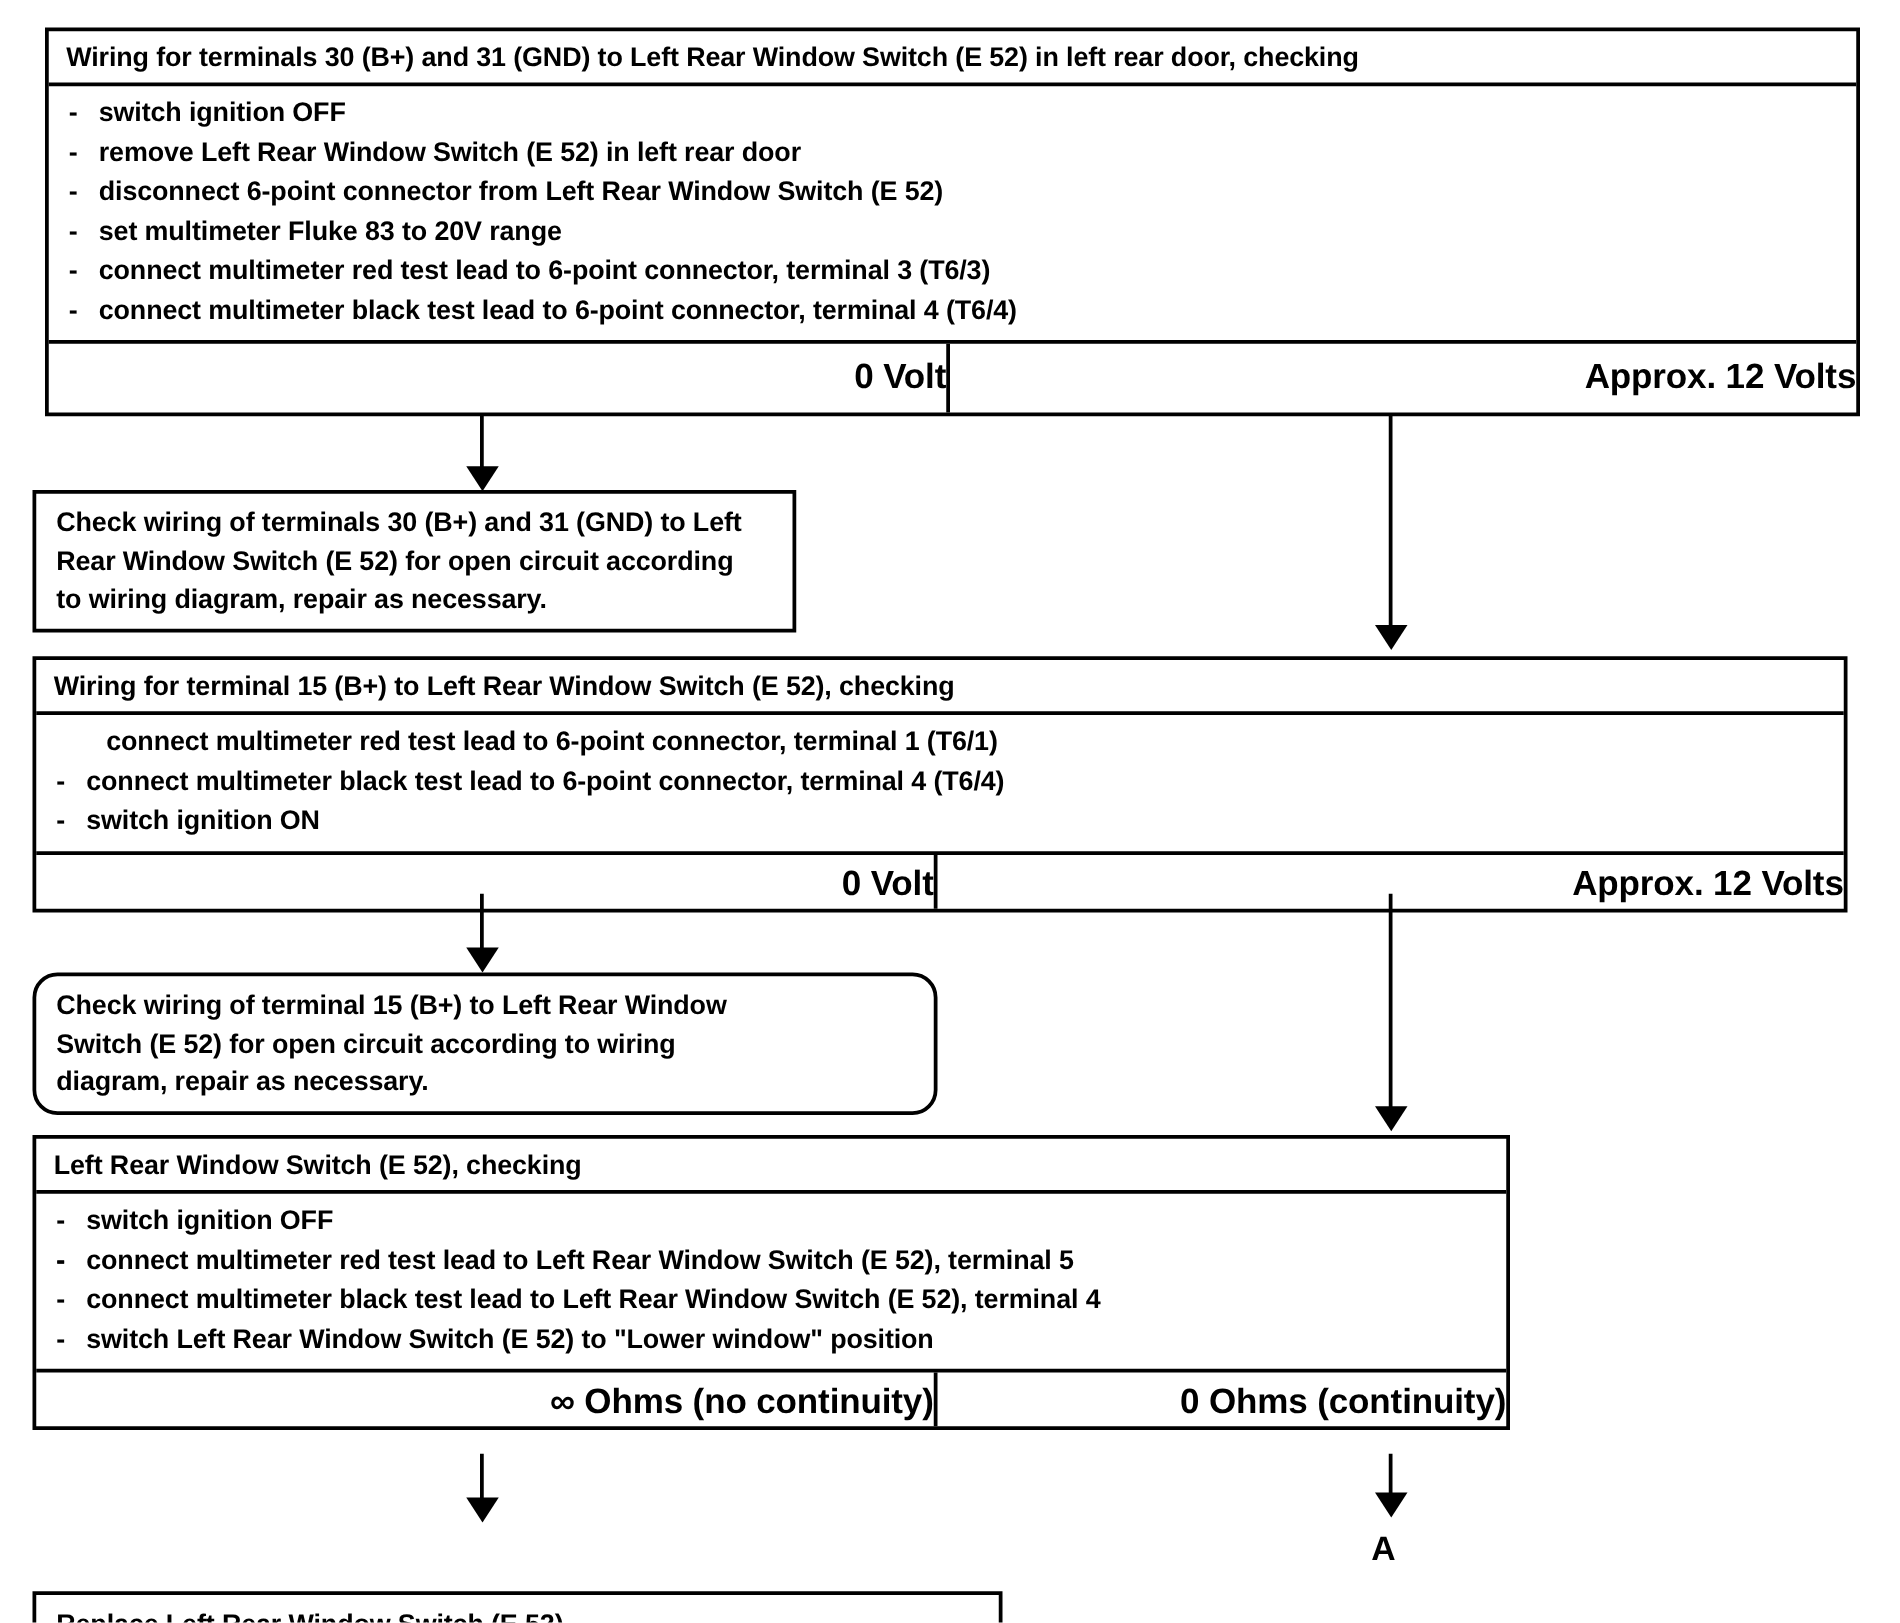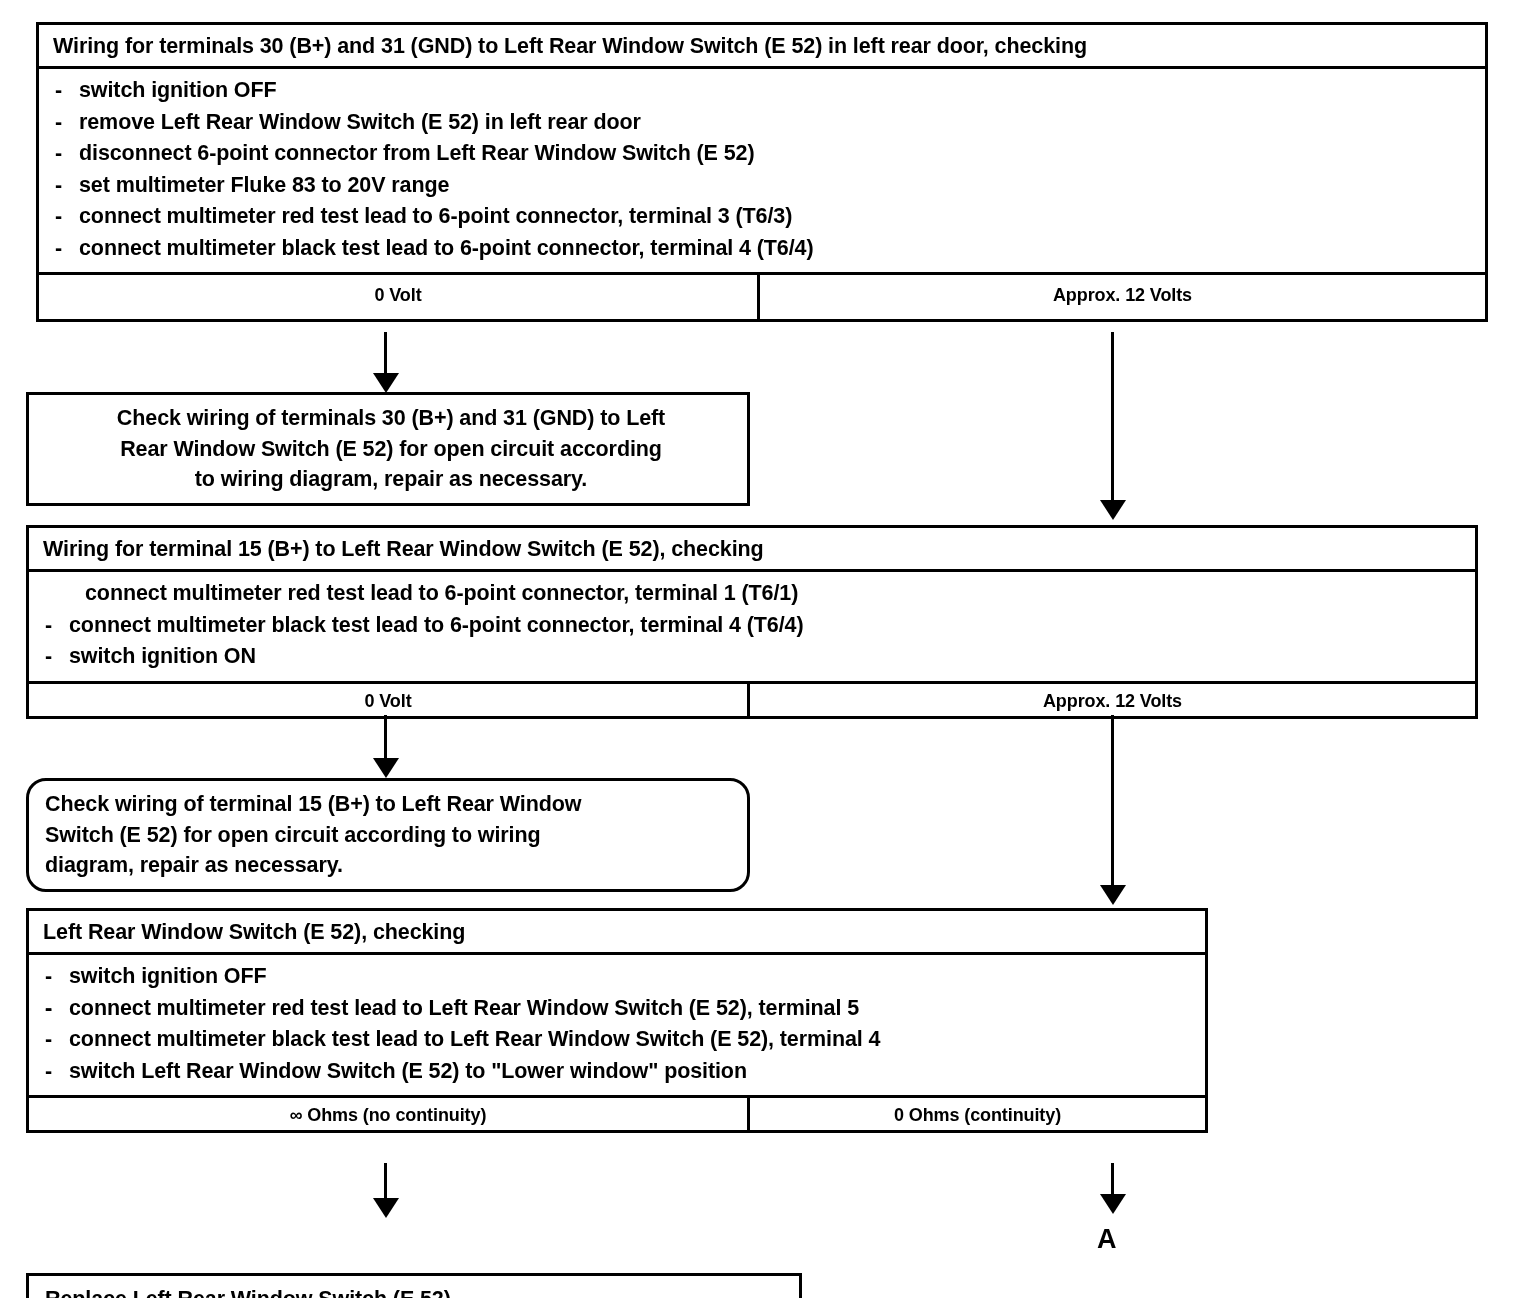--- a/index.html
+++ b/index.html
@@ -61,22 +61,22 @@
   }
   .blist li.nodash { padding-left: 42px; }
 
   
   .outcome {
     display: flex;
     border-top: 3px solid #000;
   }
   .outcome .cell {
     flex: 1 1 0;
-    text-align: center;
-    font-size: 18px;
+    text-align: right;
+    font-size: 28px;
     font-weight: 600;
     letter-spacing: -0.1px;
     padding: 10px 0 13px 0;
     box-sizing: border-box;
   }
   .outcome .cell.left {
     border-right: 3px solid #000;
     flex: 0 0 721px;
   }
   .outcome.tight .cell {
@@ -116,21 +116,21 @@
   }
   .connector-label {
     position: absolute;
     font-size: 27px;
     font-weight: bold;
     letter-spacing: 0px;
   }
 
   
   #box1        { left: 26px;  top: 22px;   width: 1452px; margin-left: 10px; }
-  #box2        { left: 26px;  top: 392px;  width: 724px; text-align: center;  }
+  #box2        { left: 26px;  top: 392px;  width: 611px;  }
   #box3        { left: 26px;  top: 525px;  width: 1452px; }
   #box4        { left: 26px;  top: 778px;  width: 724px; border-radius: 20px;  }
   #box5        { left: 26px;  top: 908px;  width: 1182px; }
   #box6        { left: 26px;  top: 1273px; width: 776px;  }
 
   #c1-line     { left: 384px;  top: 332px;  height: 43px;  }
   #c1-arrow    { left: 373px;  top: 373px;  }
   #c2-line     { left: 1111px; top: 332px;  height: 170px; }
   #c2-arrow    { left: 1100px; top: 500px;  }
   #c3-line     { left: 384px;  top: 715px;  height: 45px;  }

